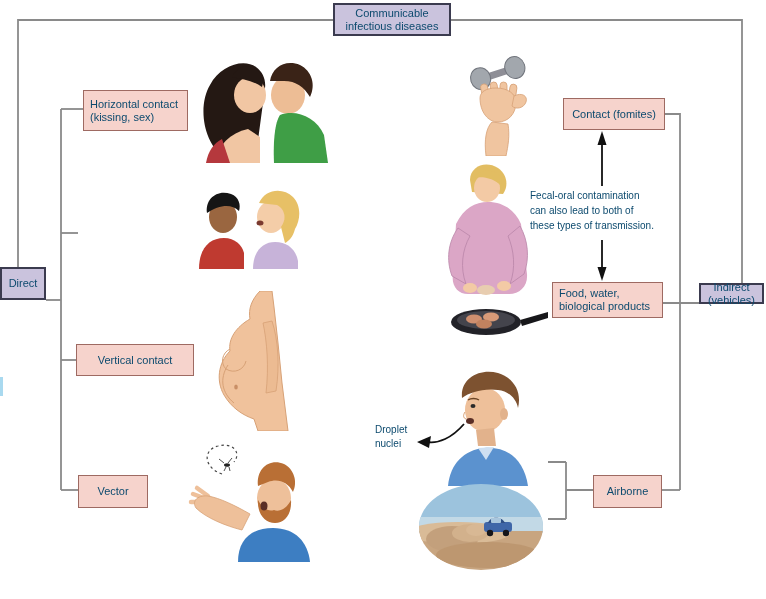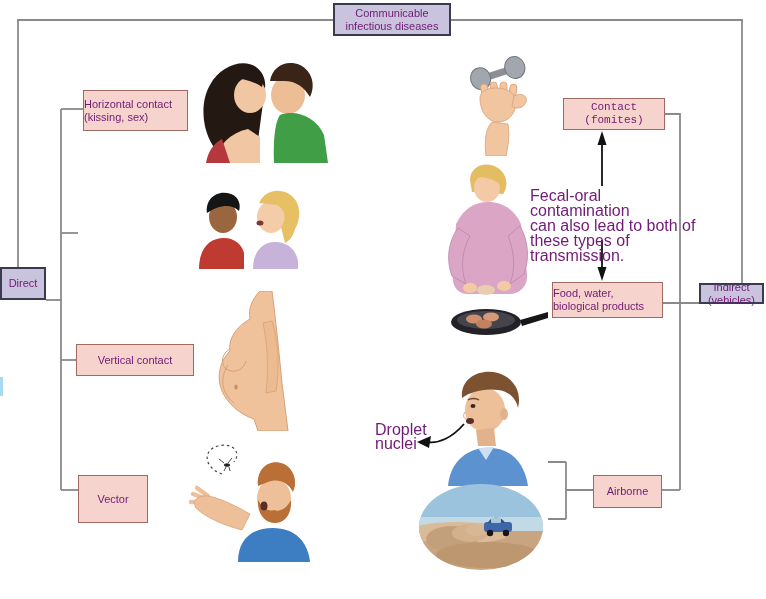--- a/index.html
+++ b/index.html
@@ -1,25 +1,25 @@
 <!DOCTYPE html>
 <html><head>
 <meta charset="utf-8">
 <style>
   html,body{margin:0;padding:0;background:#ffffff;}
   #canvas{position:relative;width:766px;height:599px;background:#fff;overflow:hidden;
-          font-family:"Liberation Sans","DejaVu Sans",sans-serif;color:#701a75;}
+          font-family:"Liberation Sans","DejaVu Sans",sans-serif;color:#0c4a6e;}
   .lines{position:absolute;left:0;top:0;pointer-events:none;z-index:1;}
   .box{position:absolute;box-sizing:border-box;z-index:3;display:flex;align-items:center;
        justify-content:center;text-align:center;font-size:11px;line-height:13px;
        white-space:pre-line;}
   .lav{background:#cac3dd;border:2px solid #3b3b4f;}
   .pink{background:#f6d3cc;border:1.5px solid #9e6a62;}
-  .la{justify-content:flex-start;text-align:left;}
-  .floatnote{position:absolute;z-index:3;font-size:16px;line-height:15px;white-space:pre-line;}
+  .la{justify-content:flex-start;text-align:left;padding-left:6px;}
+  .floatnote{position:absolute;z-index:3;font-size:10px;line-height:15px;white-space:pre-line;}
   .illu{position:absolute;z-index:2;}
   .edgemark{position:absolute;left:0;top:377px;width:3px;height:19px;background:#a9d9ef;z-index:4;}
 </style>
 </head>
 <body>
 
 <div id="canvas">
 
   <svg class="lines" width="766" height="599" viewBox="0 0 766 599">
     <g stroke="#8a8a8a" stroke-width="1.8" fill="none">
@@ -55,23 +55,23 @@
 
   <div class="box lav" style="left:699px;top:283px;width:65px;height:21px;">Indirect
 (vehicles)</div>
 
   <div class="box pink la" style="left:83px;top:90px;width:105px;height:41px;">Horizontal contact
 (kissing, sex)</div>
 
 
   <div class="box pink" style="left:76px;top:344px;width:118px;height:32px;text-align:center;">Vertical contact</div>
 
-  <div class="box pink" style="left:78px;top:475px;width:70px;height:48px;">Vector</div>
+  <div class="box pink" style="left:78px;top:475px;width:70px;height:33px;">Vector</div>
 
-  <div class="box pink" style="left:563px;top:98px;width:102px;height:32px;font-family:Liberation Mono, monospace;">Contact (fomites)</div>
+  <div class="box pink" style="left:563px;top:98px;width:102px;height:32px;">Contact (fomites)</div>
 
   <div class="box pink" style="left:593px;top:475px;width:69px;height:33px;">Airborne</div>
 
   <div class="box pink la" style="left:552px;top:282px;width:111px;height:36px;">Food, water,
 biological products</div>
 
   <div class="floatnote" style="left:530px;top:188px;width:172px;">Fecal-oral contamination
 can also lead to both of
 these types of transmission.</div>
 

